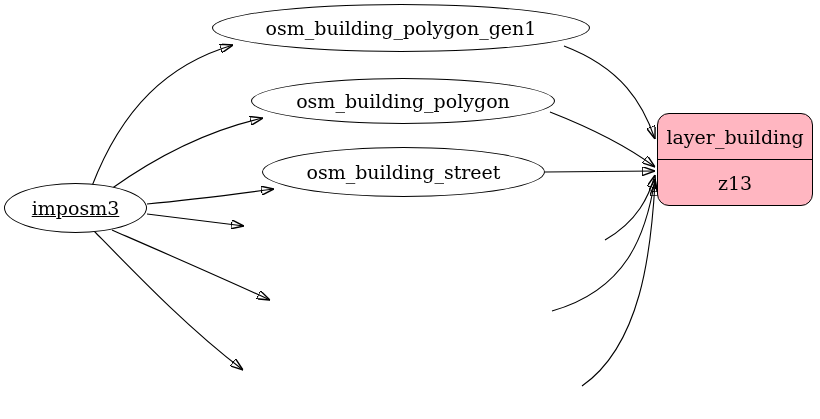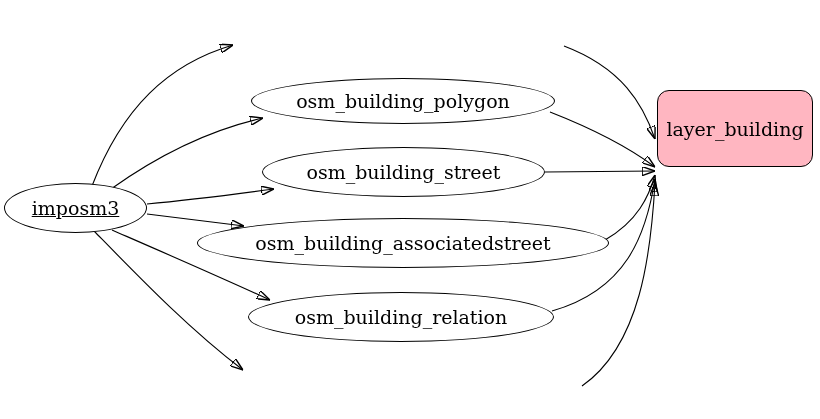--- a/index.html
+++ b/index.html
@@ -80,27 +80,27 @@
     <path d="M 564,46 C 622,68 643,104 655,139" marker-end="url(#arrow)"></path>
     <path d="M 550,112 C 601,132 631,149 655,167" marker-end="url(#arrow)"></path>
     <path d="M 545,172 L 655,171" marker-end="url(#arrow)"></path>
     <path d="M 605,240 C 638,221 649,196 655,175" marker-end="url(#arrow)"></path>
     <path d="M 552,311 C 626,290 646,236 655,179" marker-end="url(#arrow)"></path>
     <path d="M 582,386 C 641,345 651,252 655,183" marker-end="url(#arrow)"></path>
   </svg>
 
   <div class="node ellipse" style="left:4px; top:183px; width:143px; height:50px;text-decoration:underline;">imposm3</div>
 
+  <div class="node ellipse" style="left:212px; top:4px; width:378px; height:48px;">osm_building_polygon_gen1</div>
 
   <div class="node ellipse" style="left:251px; top:78px; width:304px; height:46px;">osm_building_polygon</div>
 
   <div class="node ellipse" style="left:262px; top:147px; width:283px; height:50px;">osm_building_street</div>
 
-  <div class="node ellipse" style="left:197px; top:218px; width:412px; height:50px;">osm_building_associatedstreet</div>
-
-  <div class="node ellipse" style="left:248px; top:292px; width:306px; height:50px;">osm_building_relation</div>
 
 
-  <div class="record" style="left:657px; top:90px; width:156px; height:77px;">
+
+  <div class="record" style="left:657px; top:113px; width:156px; height:93px;">
     <div class="record-row">layer_building</div>
+    <div class="record-row">z13</div>
   </div>
 
 </div>
 
 </body></html>

